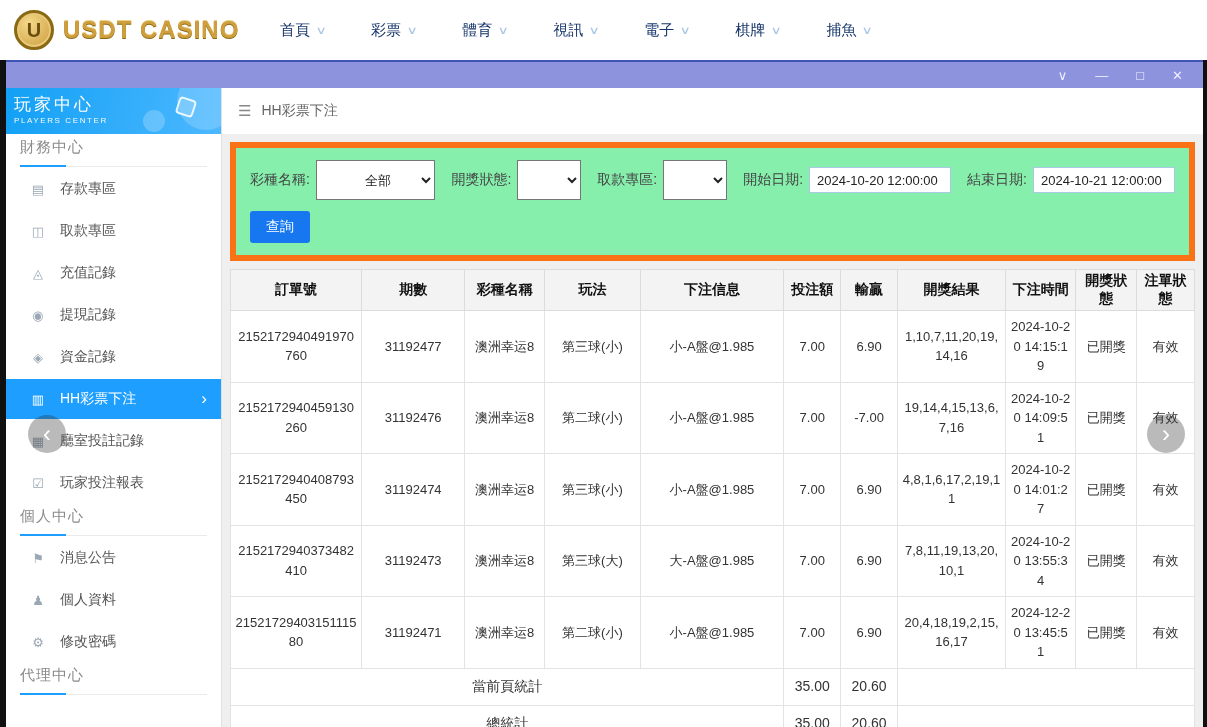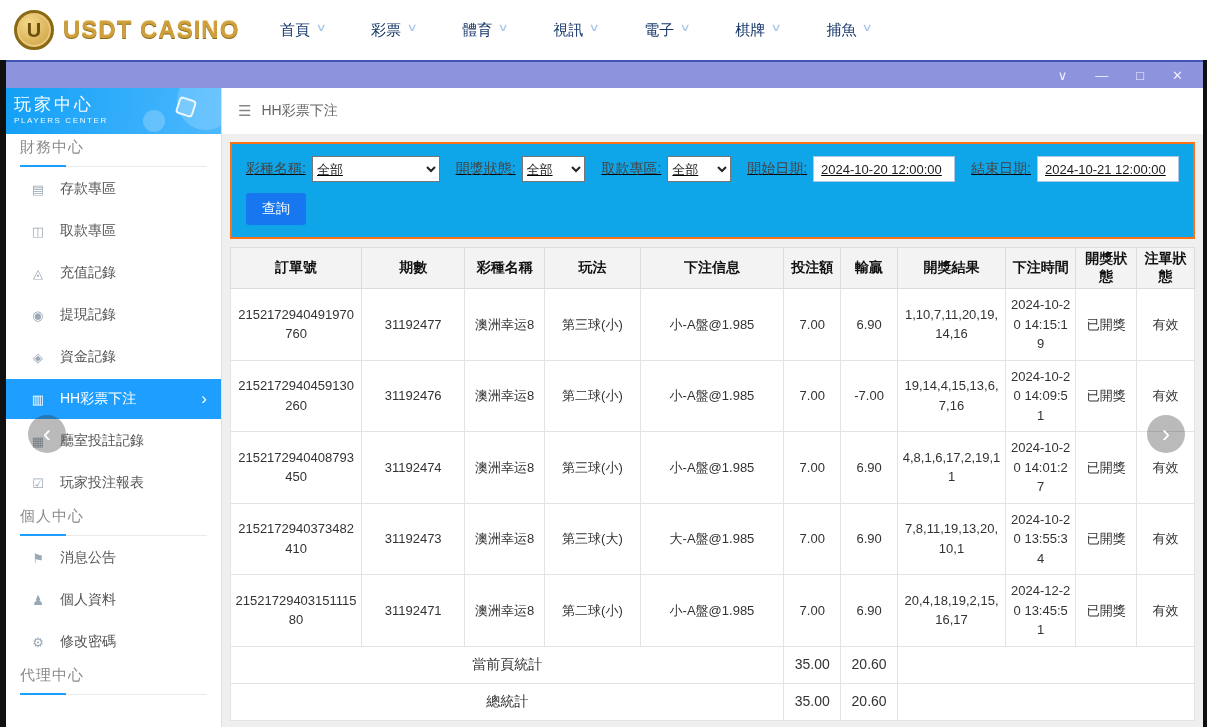--- a/index.html
+++ b/index.html
@@ -10,21 +10,21 @@
   
   .topbar { position:absolute; top:0; left:0; width:100%; height:60px; background:#fff; display:flex; align-items:center; z-index:3; }
   .logo { display:flex; align-items:center; gap:9px; margin-left:14px; width:238px; }
   .logo-badge { width:40px; height:40px; border-radius:50%; border:3px solid #8a6914;
     background:radial-gradient(circle at 35% 30%, #f5d98a, #c99a3a); color:#6b4d0d;
     display:flex; align-items:center; justify-content:center; font-weight:bold; font-size:20px;
     box-shadow: inset 0 0 0 2px #e8c87a; }
   .logo-text { font-size:24px; font-weight:800; color:#cf9f3d; letter-spacing:1px;
     text-shadow:0 1px 0 #8a6914, 0 -1px 0 #ecd08a; white-space:nowrap; }
   .nav { display:flex; gap:46px; margin-left:28px; }
-  .nav-item { display:flex; gap:7px; color:#16366b; font-size:15px; cursor:pointer; white-space:nowrap; }
+  .nav-item { display:flex; align-items:center; gap:7px; color:#16366b; font-size:15px; cursor:pointer; white-space:nowrap; }
   .nav-caret { color:#a9c6e8; font-size:11px; transform:scaleX(1.4); }
 
   
   .window { position:absolute; top:60px; left:6px; right:4px; bottom:0; background:#efefef; display:flex; flex-direction:column; z-index:2; }
   .titlebar { height:28px; background:#8e93dd; border-top:2px solid #4054b4; display:flex; align-items:center;
     justify-content:flex-end; gap:28px; padding-right:20px; flex:0 0 auto; }
   .tb-btn { color:#eef0ff; font-size:13px; cursor:pointer; line-height:1; }
   .wbody { flex:1; display:flex; min-height:0; }
 
   
@@ -43,25 +43,25 @@
   .sb-item.active { background:#1e9fff; color:#fff; }
   .sb-item.active .ic { color:#fff; }
   .sb-item .chev { display:none; }
   .sb-item.active .chev { display:block; margin-left:auto; margin-right:14px; font-size:17px; color:#fff; }
 
   
   .main { flex:1; min-width:0; display:flex; flex-direction:column; background:#efefef; overflow:hidden; }
   .crumb { height:46px; background:#fff; display:flex; align-items:center; gap:10px; padding:0 16px; color:#666; font-size:14px; flex:0 0 auto; }
   .burger { color:#888; font-size:15px; cursor:pointer; }
 
-  .filter-card { background:#0ea5e9; border:2px solid #f97316; margin:8px 8px 0; padding:12px 14px; flex:0 0 auto;text-decoration:underline; }
+  .filter-card { background:#86efac; border:6px solid #f97316; margin:8px 8px 0; padding:12px 14px; flex:0 0 auto; }
   .f-row { display:flex; align-items:center; gap:6px; font-size:14px; color:#444; white-space:nowrap; }
   .f-row .lbl { margin-left:10px; }
   .f-row .lbl:first-child { margin-left:0; }
-  select.f-sel { height:26px; border:1px solid #767676; background:#fff; font-size:13px; font-family:inherit; color:#222; }
+  select.f-sel { height:40px; border:1px solid #767676; background:#fff; font-size:13px; font-family:inherit; color:#222;padding-left:44px; }
   .sel-wide { width:128px; }
   .sel-sm { width:64px; }
   input.f-date { width:142px; height:26px; border:1px solid #abc8e8; padding:8px 7px; font-size:13px; color:#222; font-family:inherit; }
   .btn-row { margin-top:11px; }
   .btn-search { background:#1677f0; color:#fff; border:none; border-radius:3px; padding:7px 16px; font-size:14px; cursor:pointer; font-family:inherit; }
 
   .grid-wrap { margin:8px 8px 0; background:#fff; flex:0 0 auto; }
   table.grid { width:100%; border-collapse:collapse; table-layout:fixed; }
   .grid th { background:#f3f3f3; border:1px solid #dcdcdc; font-size:14px; color:#111; font-weight:700; height:40px; padding:2px; }
   .grid td { border:1px solid #e3e3e3; font-size:13px; color:#333; text-align:center; padding:6px 4px; word-break:break-all; line-height:1.5; }

